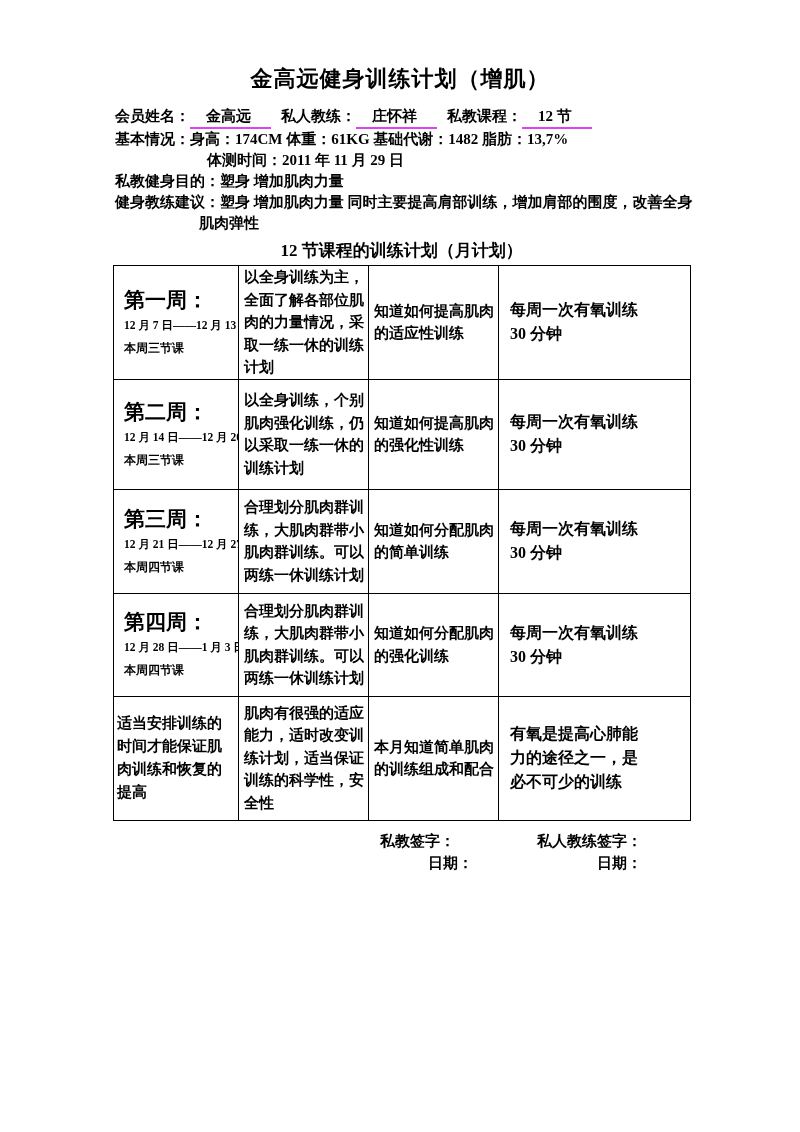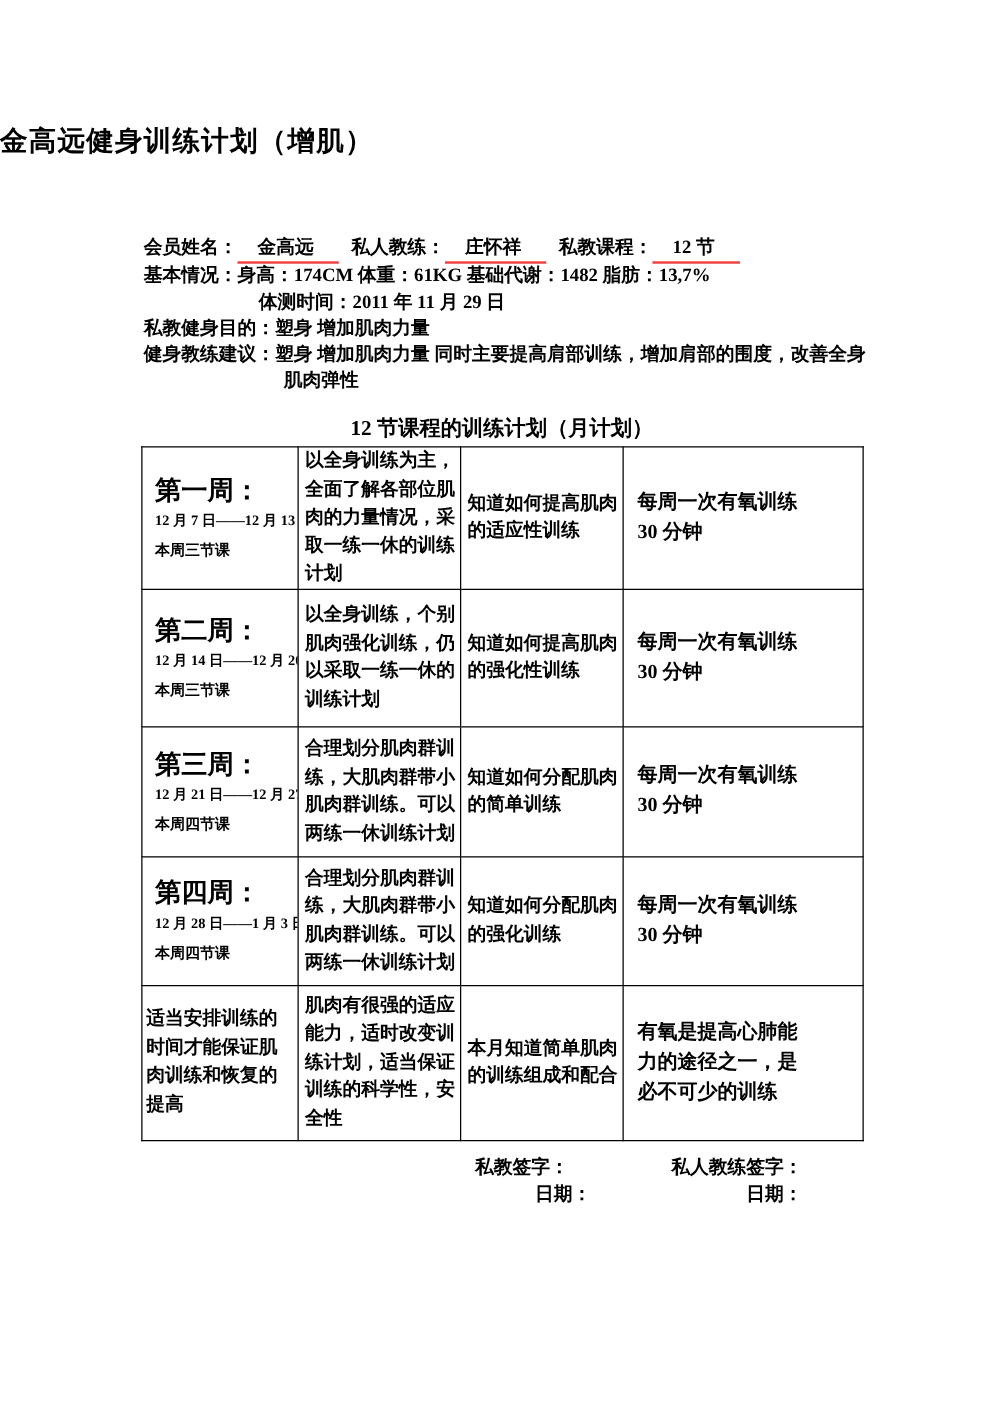--- a/index.html
+++ b/index.html
@@ -18,45 +18,45 @@
     left:232px;top:518px;
     font-size:46px;
     font-style:italic;
     letter-spacing:3px;
     color:rgba(90,90,90,0.14);
     white-space:nowrap;
     pointer-events:none;
   }
   .doc-title{
     margin:0;
-    padding-top:98px;
+    padding-top:64px;
     width:800px;
-    text-align:left;
+    text-align:center;
     font-size:22px;
     letter-spacing:1px;
   }
   .info{
     margin:12px 0 0 115px;
     width:590px;
     font-size:15px;
     line-height:21px;
   }
   .info-line{white-space:nowrap;}
   .lbl{display:inline-block;}
-  .gap{margin-left:10px;margin-top:48px;}
+  .gap{margin-left:10px;}
   .uval{
     display:inline-block;
-    border-bottom:2px solid #ef4444;
+    border-bottom:2px solid #d946ef;
     padding:0 20px 0 16px;
     text-align:left;
   }
   .indent1{margin-left:92px;}
-  .indent2{margin-left:112px;}
+  .indent2{margin-left:84px;}
   .table-title{
-    margin:15px 0 3px 113px;
+    margin:5px 0 3px 113px;
     width:577px;
     text-align:center;
     font-size:17px;
   }
   table.plan{
     margin-left:113px;
     border-collapse:collapse;
     table-layout:fixed;
     width:577px;
   }

